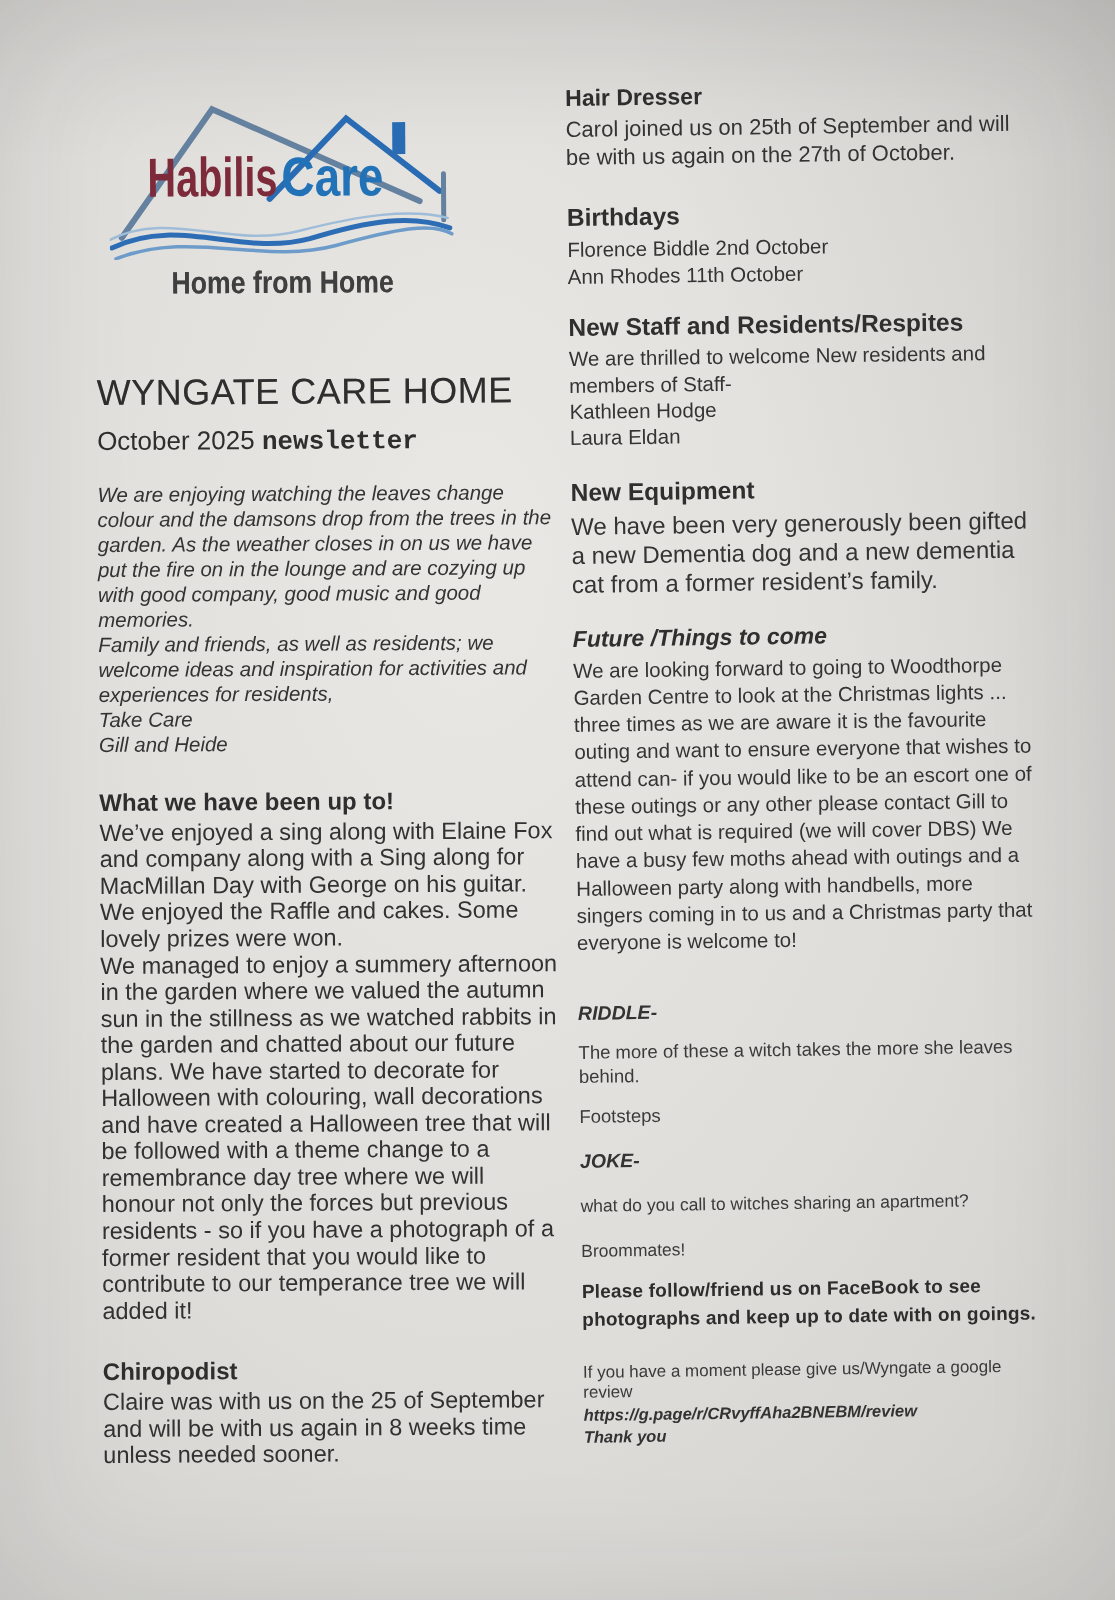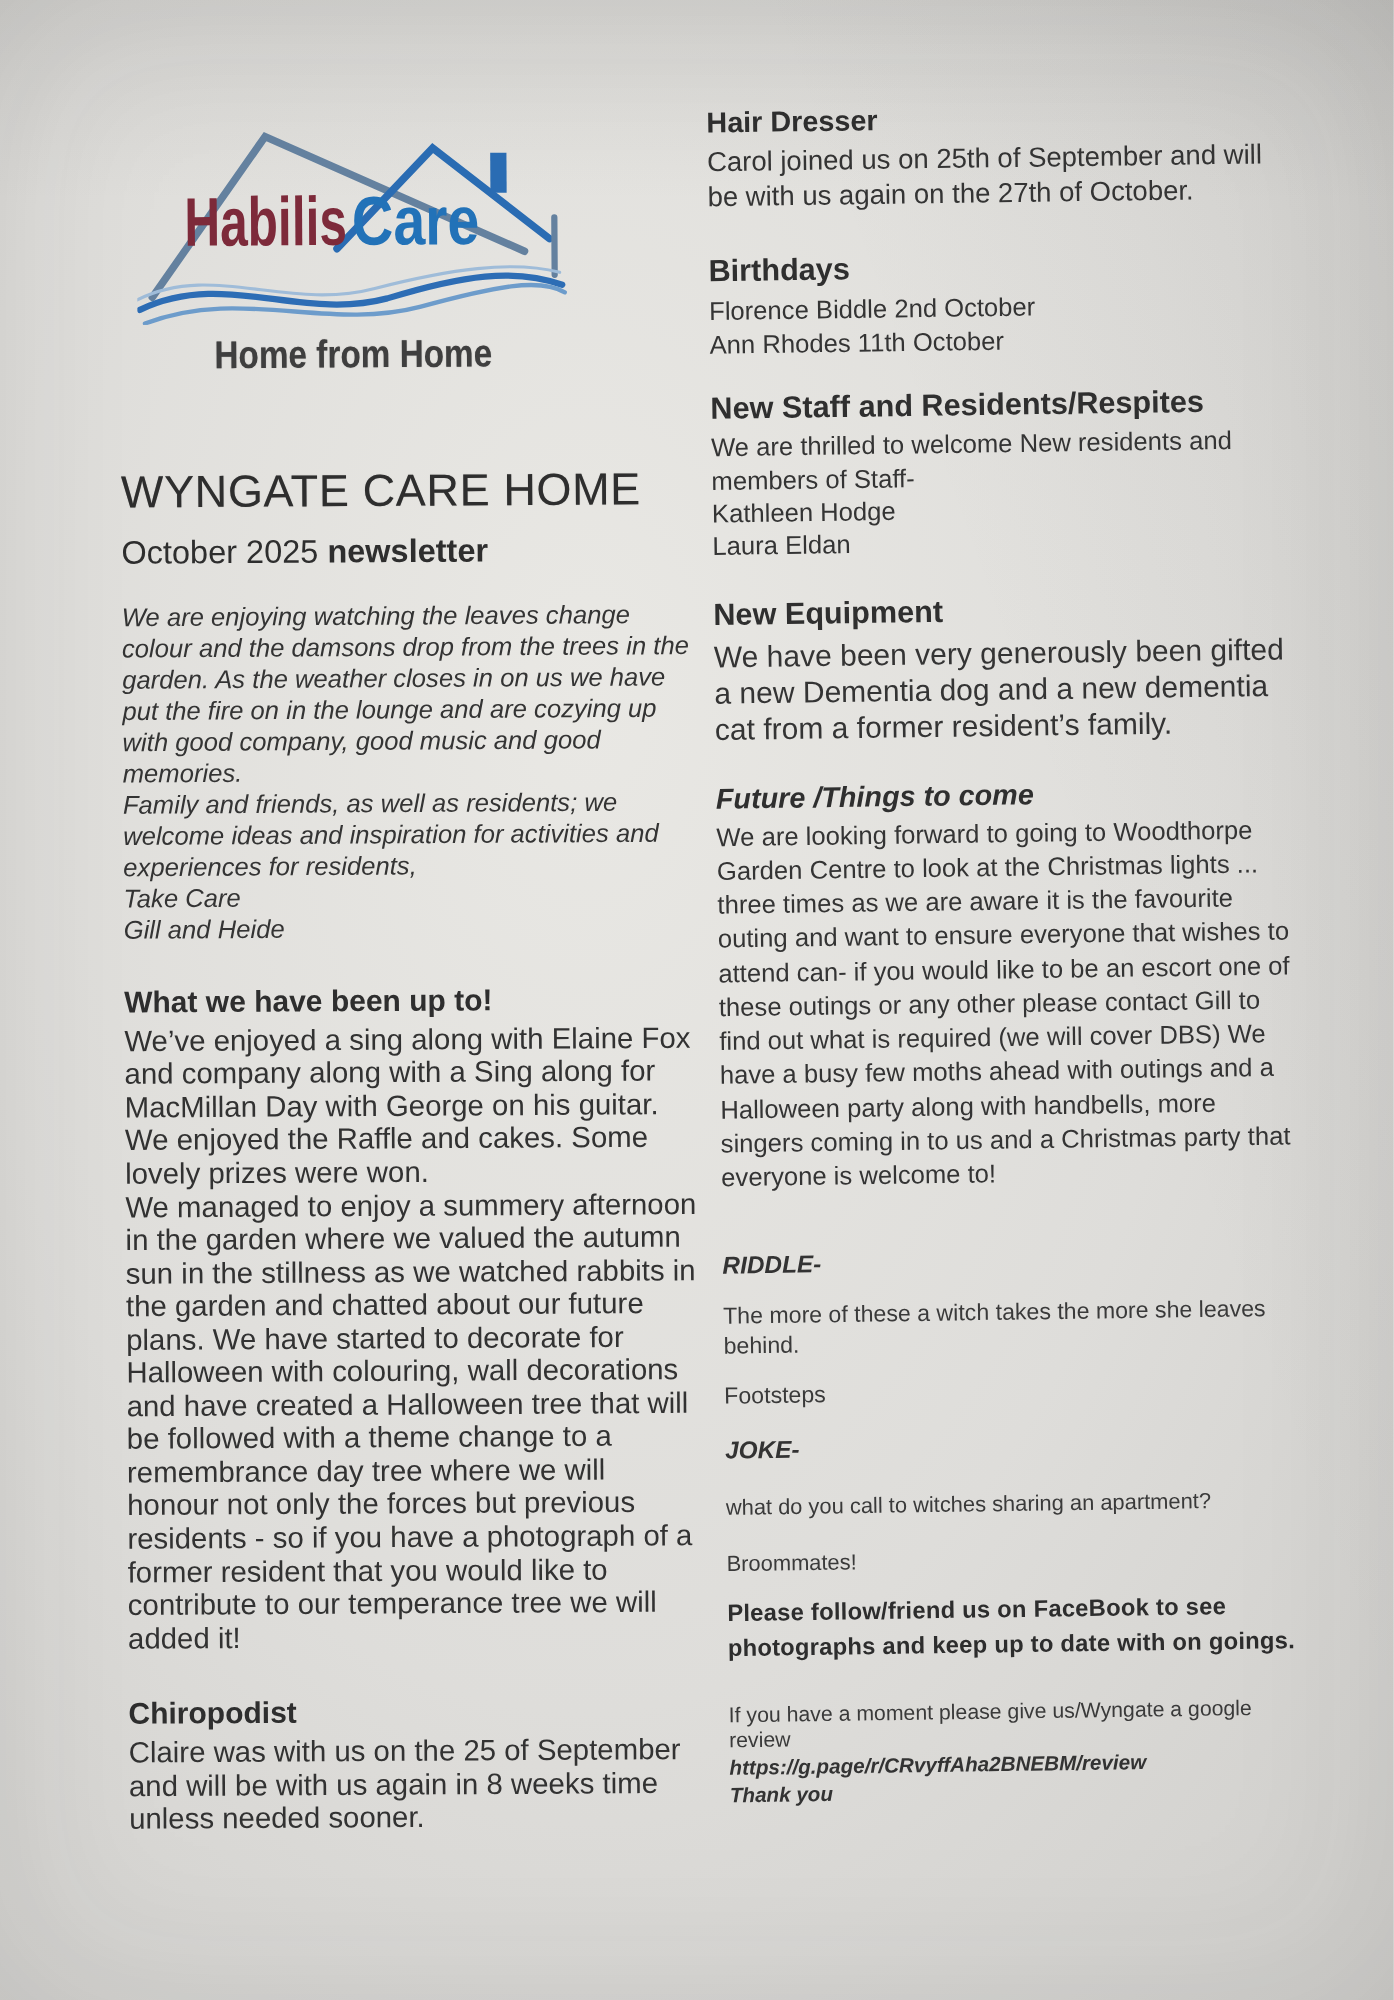--- a/index.html
+++ b/index.html
@@ -39,21 +39,21 @@
     letter-spacing: 0px; margin-top: 2px;
     text-shadow: 0 0 0.7px rgba(60,60,60,0.5);
   }
 
   
   .page-title {
     margin: 72px 0 0 0; font-size: 36px; font-weight: 400;
     letter-spacing: 0.5px; line-height: 1.05; color: #2e2e2e;
   }
   .page-subtitle { margin-top: 14px; font-size: 26px; color: #2e2e2e; }
-  .page-subtitle .bold { font-weight: 700; }
+  .page-subtitle .bold { font-weight: 700; font-family: Liberation Mono, monospace; }
   .intro {
     margin-top: 24px; font-style: italic; font-size: 20.5px;
     line-height: 1.22; white-space: pre-line; color: #343434;
   }
   .l-heading { margin-top: 32px; font-size: 24px; font-weight: 700; color: #2e2e2e; }
   .l-body {
     margin-top: 3px; font-size: 23.5px; line-height: 1.13;
     white-space: pre-line; color: #323232;
   }
   .l-heading.chiro { margin-top: 34px; }

